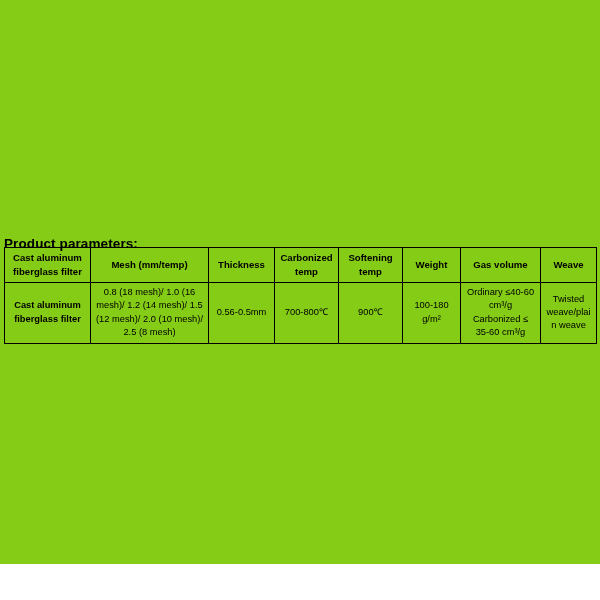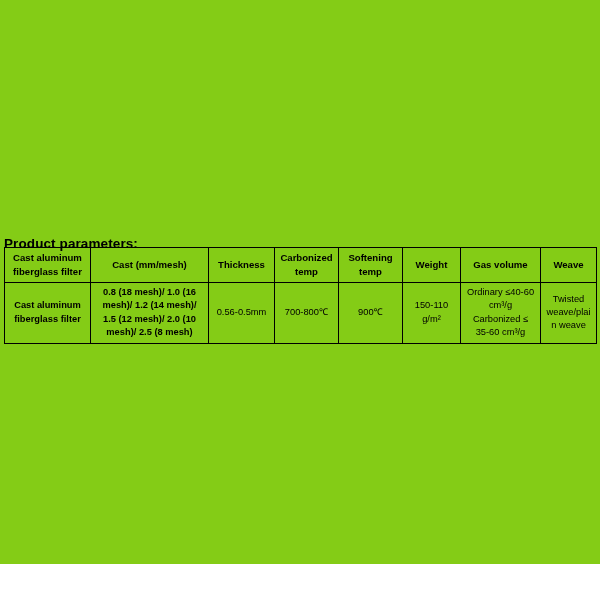--- a/index.html
+++ b/index.html
@@ -62,21 +62,20 @@
   .col-2 { width: 118px; }
   .col-3 { width: 66px; }
   .col-4 { width: 64px; }
   .col-5 { width: 64px; }
   .col-6 { width: 58px; }
   .col-7 { width: 80px; }
   .col-8 { width: 56px; }
 
   td.cell-left {
     text-align: left;
-    font-weight: bold;
   }
 
   td.name-cell {
     font-weight: bold;
     font-size: 9.6px;
   }
 </style>
 </head>
 <body>
 
@@ -92,37 +91,37 @@
         <col class="col-3">
         <col class="col-4">
         <col class="col-5">
         <col class="col-6">
         <col class="col-7">
         <col class="col-8">
       </colgroup>
       <thead>
         <tr>
           <th>Cast aluminum fiberglass filter</th>
-          <th>Cast (mm/mesh)</th>
+          <th>Mesh (mm/temp)</th>
           <th>Thickness</th>
           <th>Carbonized temp</th>
           <th>Softening temp</th>
           <th>Weight</th>
           <th>Gas volume</th>
           <th>Weave</th>
         </tr>
       </thead>
       <tbody>
         <tr>
           <td class="name-cell">Cast aluminum fiberglass filter</td>
           <td class="cell-left">0.8 (18 mesh)/ 1.0 (16 mesh)/ 1.2 (14 mesh)/ 1.5 (12 mesh)/ 2.0 (10 mesh)/ 2.5 (8 mesh)</td>
           <td>0.56-0.5mm</td>
           <td>700-800℃</td>
           <td>900℃</td>
-          <td>150-110 g/m²</td>
+          <td>100-180 g/m²</td>
           <td>Ordinary ≤40-60 cm³/g Carbonized ≤ 35-60 cm³/g</td>
           <td>Twisted weave/plain weave</td>
         </tr>
       </tbody>
     </table>
   </div>
 
 </div>
 
 </body></html>

